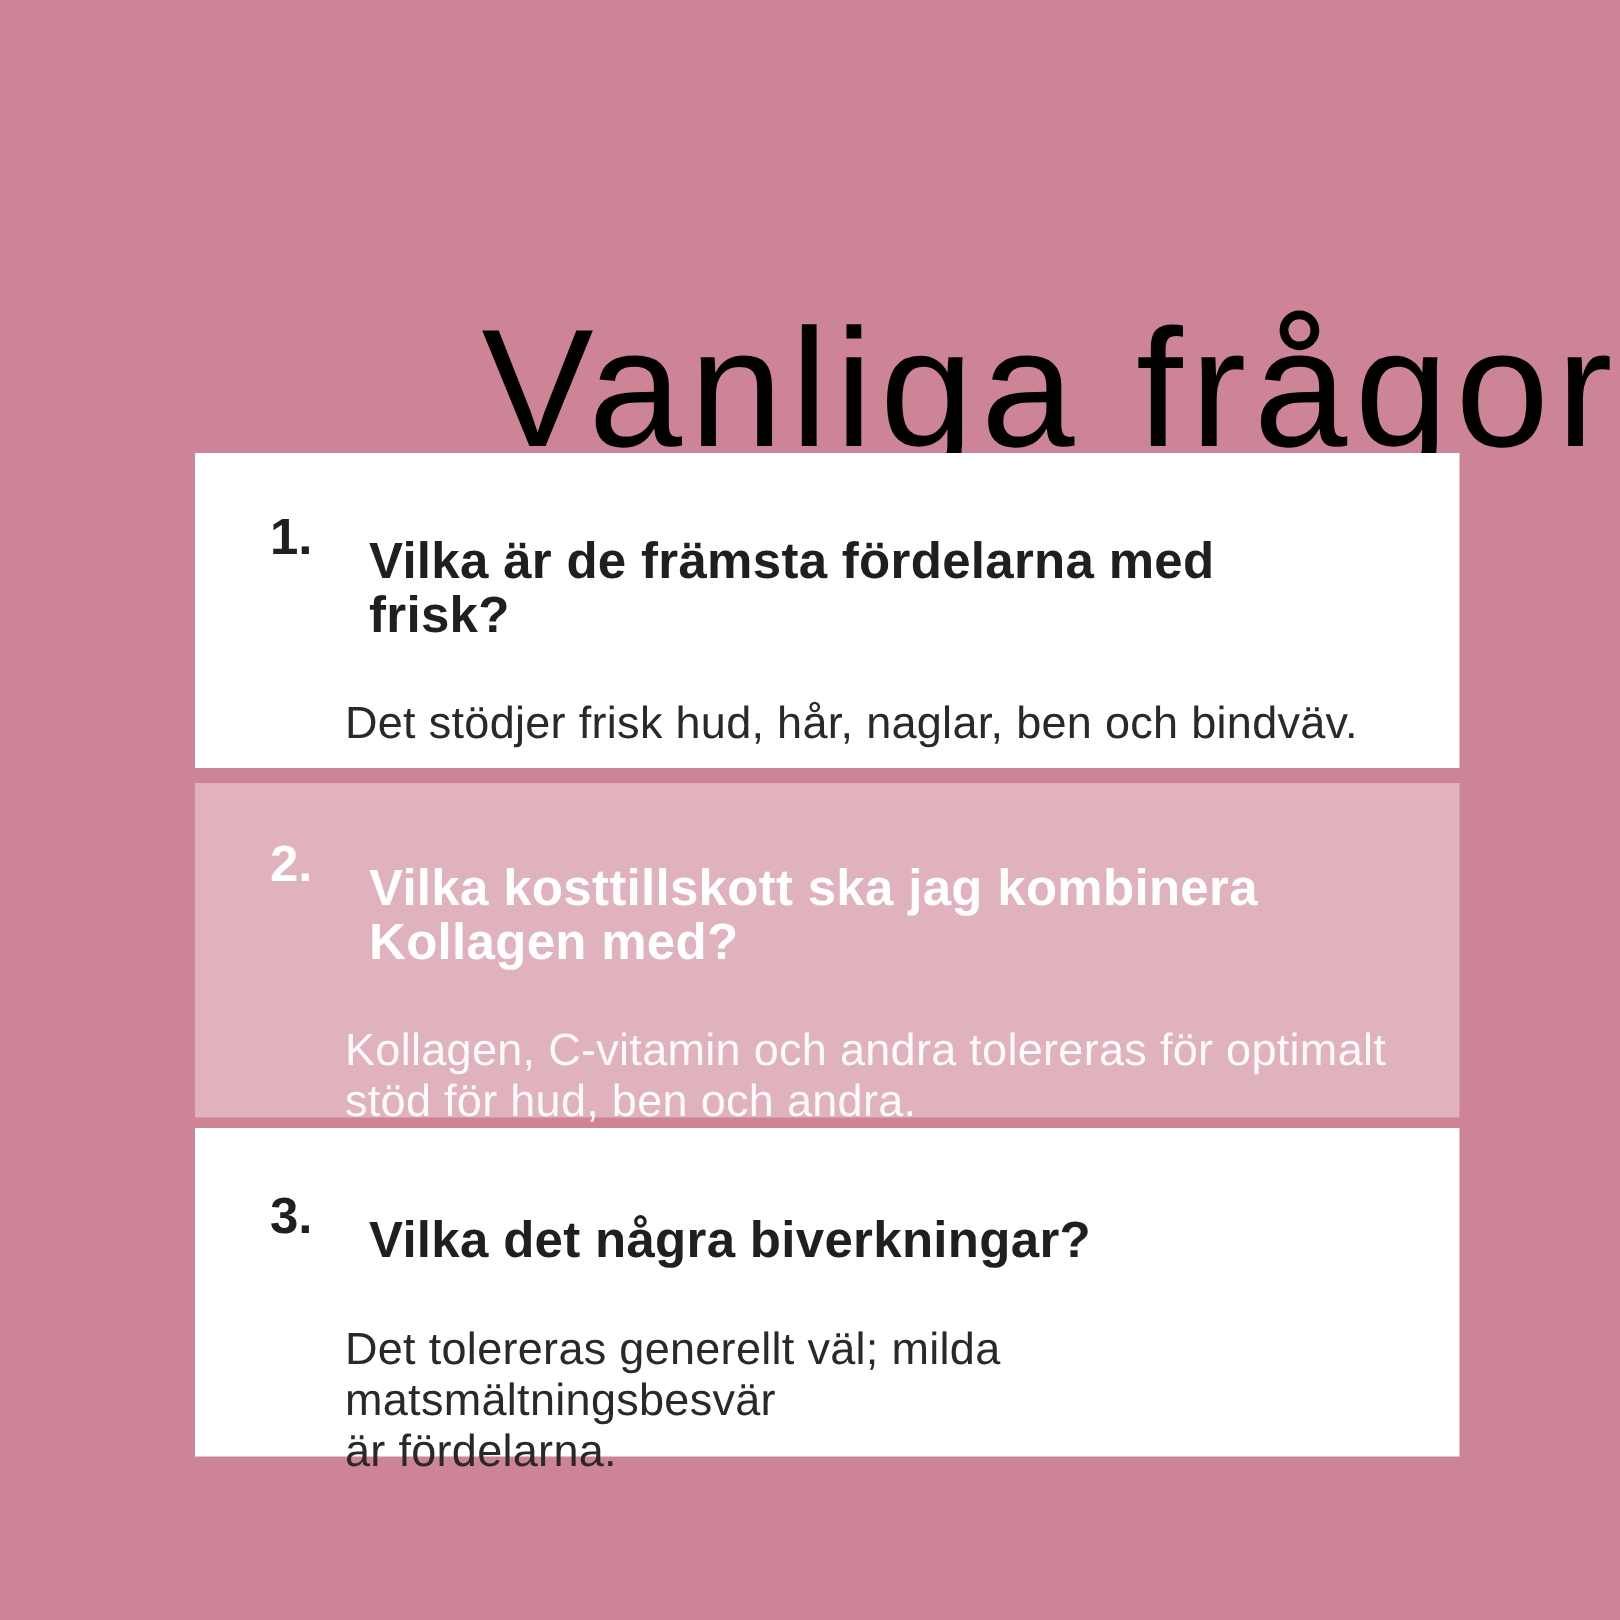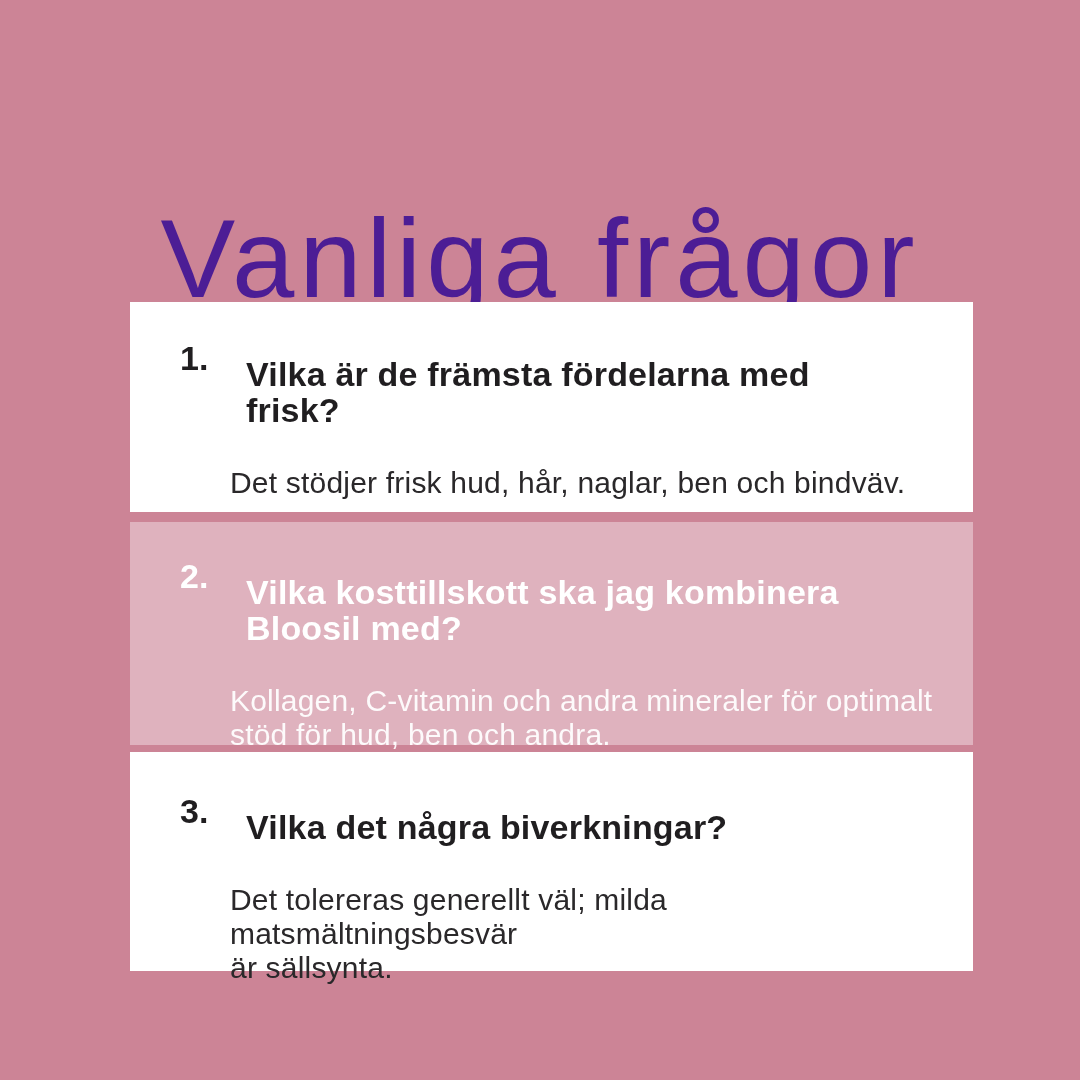--- a/index.html
+++ b/index.html
@@ -13,28 +13,27 @@
     height: 1080px;
     overflow: hidden;
     background: #cc8496;
     font-family: "Liberation Sans", "DejaVu Sans", sans-serif;
   }
   .page-title {
     position: absolute;
     top: 128px;
     left: 0;
     width: 100%;
-    text-align: center;
+    text-align: right;
     font-size: 112px;
     line-height: 1.0;
     font-weight: 400;
     letter-spacing: 5px;
-    color: #4c1d95;
+    color: #000000;
     white-space: nowrap;
-    text-decoration: underline;
   }
   .card {
     position: absolute;
     left: 130px;
     width: 843px;
     box-sizing: border-box;
     padding-left: 50px;
     padding-right: 30px;
   }
   .card-1 {
@@ -112,35 +111,35 @@
     <p class="answer">
       <span class="line">Det stödjer frisk hud, hår, naglar, ben och bindväv.</span>
     </p>
   </section>
 
   <section class="card card-2">
     <div class="qrow">
       <span class="qnum">2.</span>
       <h2 class="qtext">
         <span class="line">Vilka kosttillskott ska jag kombinera</span>
-        <span class="line">Bloosil med?</span>
+        <span class="line">Kollagen med?</span>
       </h2>
     </div>
     <p class="answer">
-      <span class="line">Kollagen, C-vitamin och andra mineraler för optimalt</span>
+      <span class="line">Kollagen, C-vitamin och andra tolereras för optimalt</span>
       <span class="line">stöd för hud, ben och andra.</span>
     </p>
   </section>
 
   <section class="card card-3">
     <div class="qrow">
       <span class="qnum">3.</span>
       <h2 class="qtext">
         <span class="line">Vilka det några biverkningar?</span>
       </h2>
     </div>
     <p class="answer">
       <span class="line">Det tolereras generellt väl; milda matsmältningsbesvär</span>
-      <span class="line">är sällsynta.</span>
+      <span class="line">är fördelarna.</span>
     </p>
   </section>
 
 </div>
 
 </body></html>

